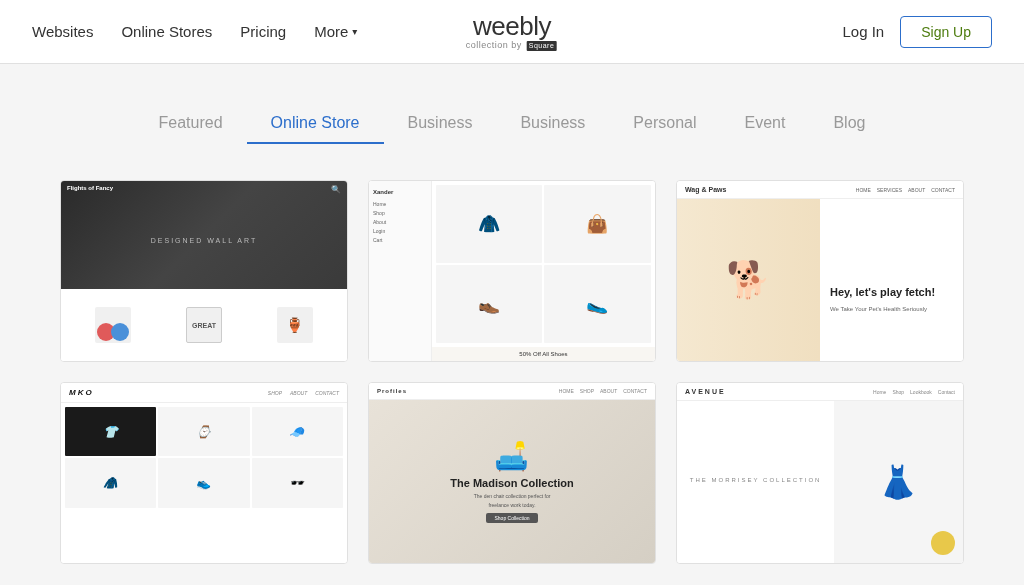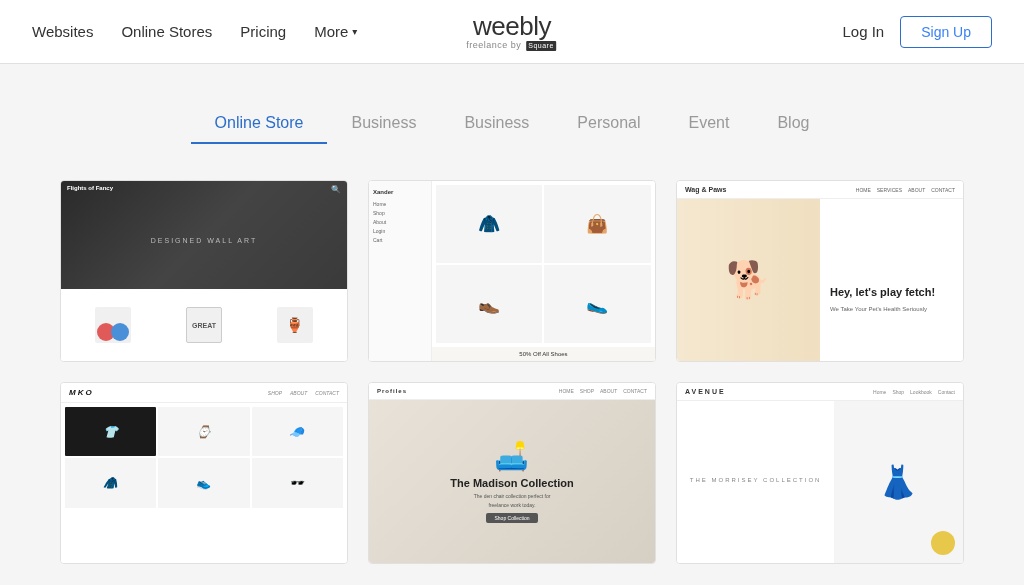--- a/index.html
+++ b/index.html
@@ -68,21 +68,21 @@
       align-items: center;
       gap: 16px;
     }
     .login-link {
       font-size: 15px;
       color: #333;
       cursor: pointer;
     }
     .signup-btn {
       font-size: 14px;
-      color: #3b82f6;
+      color: #4d7c0f;
       border: 1.5px solid #2c6ecb;
       border-radius: 4px;
       padding: 7px 20px;
       background: transparent;
       cursor: pointer;
       font-weight: 500;
     }
 
     
     .main {
@@ -495,34 +495,35 @@
     <a class="nav-link">Pricing</a>
     <a class="nav-link more-link">
       <span>More</span>
       <span class="chevron">▾</span>
     </a>
   </nav>
 
   <div class="logo-center">
     <div class="logo-main">weebly</div>
     <div class="logo-sub">
-      <span>freelance by</span>
+      <span>collection by</span>
       <span class="square-icon">Square</span>
     </div>
   </div>
 
   <div class="nav-right">
     <a class="login-link">Log In</a>
     <button class="signup-btn">Sign Up</button>
   </div>
 </header>
 
 <div class="main">
 
   <div class="tabs">
+    <div class="tab">Featured</div>
     <div class="tab active">Online Store</div>
     <div class="tab">Business</div>
     <div class="tab">Business</div>
     <div class="tab">Personal</div>
     <div class="tab">Event</div>
     <div class="tab">Blog</div>
   </div>
 
   <div class="grid">
 

